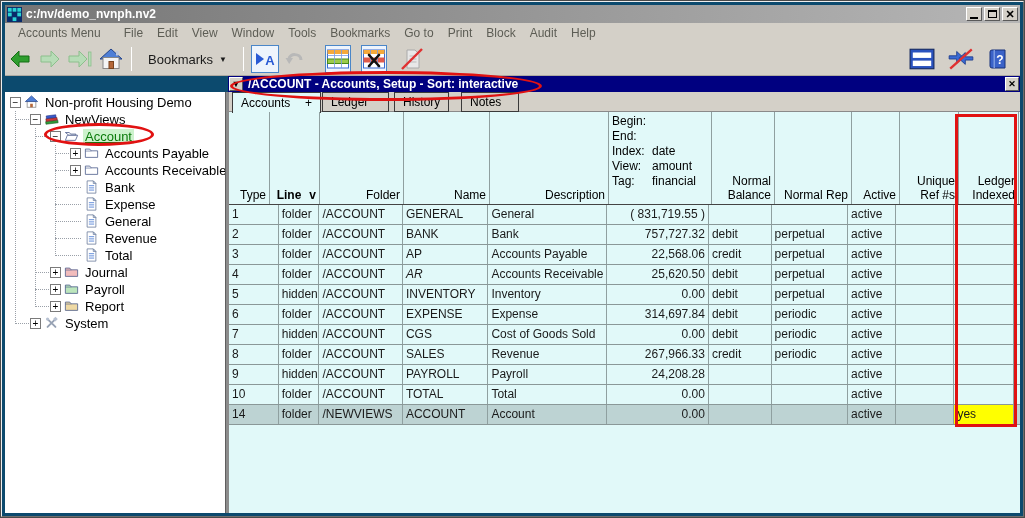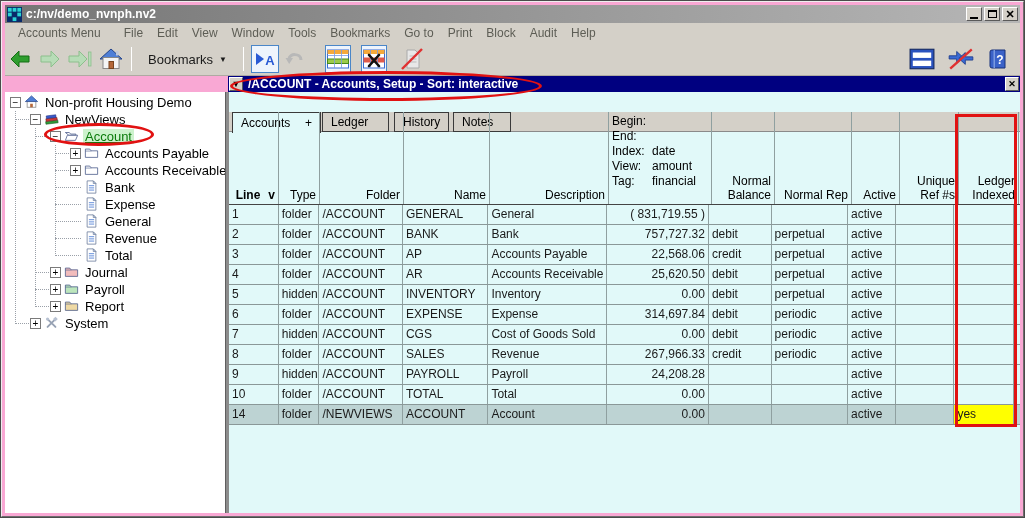--- a/index.html
+++ b/index.html
@@ -1,19 +1,19 @@
 <!DOCTYPE html>
 <html><head>
 <meta charset="utf-8">
 <style>
   * { box-sizing: border-box; margin: 0; padding: 0; }
   html,body { width:1025px; height:518px; overflow:hidden; }
   body { font-family:"Liberation Sans", sans-serif; background:#d4d0c8; }
 
-  .window { position:relative; width:1025px; height:518px; background:#f9a8d4;
+  .window { position:relative; width:1025px; height:518px; background:#0c4a6e;
             border:2px solid; border-color:#eeeeee #6e6e6e #6e6e6e #eeeeee; outline:1px solid #4a4a4a; outline-offset:-1px; }
 
   
   .titlebar { position:absolute; left:3px; right:3px; top:3px; height:18px;
               background:linear-gradient(to right,#757575,#b6b6b6);
               display:flex; align-items:center; padding:0 2px; }
   .app-icon { width:15px; height:15px; margin-right:4px; flex:none; }
   .title-text { color:#ffffff; font-weight:bold; font-size:12px; white-space:nowrap; }
   .win-buttons { margin-left:auto; display:flex; gap:2px; }
   .win-btn { width:16px; height:14px; background:#d4d0c8; border:1px solid; border-color:#ffffff #5a5a5a #5a5a5a #ffffff;
@@ -65,21 +65,21 @@
   .tlabel { font-size:13px; color:#000; padding:0 2px; }
   .tlabel.sel { color:#0a7a0a; text-decoration:underline; background:#cdf2cd; }
   .tree-guide { position:absolute; width:1px; border-left:1px dotted #9aa0a8; }
   .g1 { left:10px; top:19px; height:213px; }
   .g2 { left:30px; top:36px; height:177px; }
   .g3 { left:50px; top:53px; height:111px; }
   .tree-stub { position:absolute; height:1px; border-top:1px dotted #9aa0a8; }
 
   
   .table-area { position:absolute; left:227px; right:3px; top:90px; bottom:3px; background:#e1f9f9; overflow:hidden; }
-  .tabstrip { position:absolute; left:0; right:0; top:0; height:20px; background:#d4d0c8; border-bottom:1px solid #8a8a8a;margin-top:20px; }
+  .tabstrip { position:absolute; left:0; right:0; top:0; height:20px; background:#d4d0c8; border-bottom:1px solid #8a8a8a; }
   .tab { position:absolute; top:0; height:20px; border:1px solid #3a3a3a; background:#d4d0c8; display:flex;
          align-items:center; font-size:12px; color:#000; padding:0 8px; }
   .tab.active { background:#e1f9f9; height:21px; border-bottom:none; }
   .tab-plus { margin-left:auto; padding-left:14px; }
   .thead { position:absolute; left:0; top:20px; height:93px; display:flex; border-bottom:1px solid #444; }
   .thcell { height:100%; border-right:1px solid #8fa0a0; display:flex; flex-direction:column;
             justify-content:flex-end; padding:2px 3px; font-size:12px; color:#000; overflow:hidden; }
   .thcell.top { justify-content:flex-start; }
   .col-label { line-height:14px;text-align:right; }
   .sort { margin-left:8px; font-weight:bold; }
@@ -435,30 +435,30 @@
         <div class="tab active" style="left: 3px; width: 89px;">
           <span>Accounts</span>
           <span class="tab-plus">+</span>
         </div>
         <div class="tab" style="left: 93px; width: 67px;">
           <span>Ledger</span>
         </div>
         <div class="tab" style="left: 165px; width: 55px;">
           <span>History</span>
         </div>
-        <div class="tab" style="left: 224px; width: 58px;">
+        <div class="tab" style="left: 232px; width: 58px;">
           <span>Notes</span>
         </div>
       </div>
     <div class="thead" id="thead">
+        <div class="thcell type" style="width: 41px;">
+          <div class="col-label"><span>Type</span></div>
+        </div>
         <div class="thcell line" style="width: 50px;">
           <div class="col-label"><span style="font-weight: bold;">Line</span><span class="sort">v</span></div>
-        </div>
-        <div class="thcell type" style="width: 41px;">
-          <div class="col-label"><span>Type</span></div>
         </div>
         <div class="thcell folder" style="width: 84px;">
           <div class="col-label"><span>Folder</span></div>
         </div>
         <div class="thcell name" style="width: 86px;">
           <div class="col-label"><span>Name</span></div>
         </div>
         <div class="thcell description" style="width: 119px;">
           <div class="col-label"><span>Description</span></div>
         </div>
@@ -526,21 +526,21 @@
           <div class="tcell normal_rep" style="width: 77px;">perpetual</div>
           <div class="tcell active" style="width: 48px;">active</div>
           <div class="tcell unique_ref" style="width: 59px;"></div>
           <div class="tcell ledger_indexed" style="width: 60px;"></div>
           <div class="tcell sliver"></div>
         </div>
         <div class="trow">
           <div class="tcell line" style="width: 50px;">4</div>
           <div class="tcell type" style="width: 41px;">folder</div>
           <div class="tcell folder" style="width: 84px;">/ACCOUNT</div>
-          <div class="tcell name" style="width: 86px;">AR</div>
+          <div class="tcell name" style="width: 86px; font-style: italic;">AR</div>
           <div class="tcell description" style="width: 119px;">Accounts Receivable</div>
           <div class="tcell amount" style="width: 103px; text-align: right;">25,620.50</div>
           <div class="tcell normal_balance" style="width: 63px;">debit</div>
           <div class="tcell normal_rep" style="width: 77px;">perpetual</div>
           <div class="tcell active" style="width: 48px;">active</div>
           <div class="tcell unique_ref" style="width: 59px;"></div>
           <div class="tcell ledger_indexed" style="width: 60px;"></div>
           <div class="tcell sliver"></div>
         </div>
         <div class="trow">

